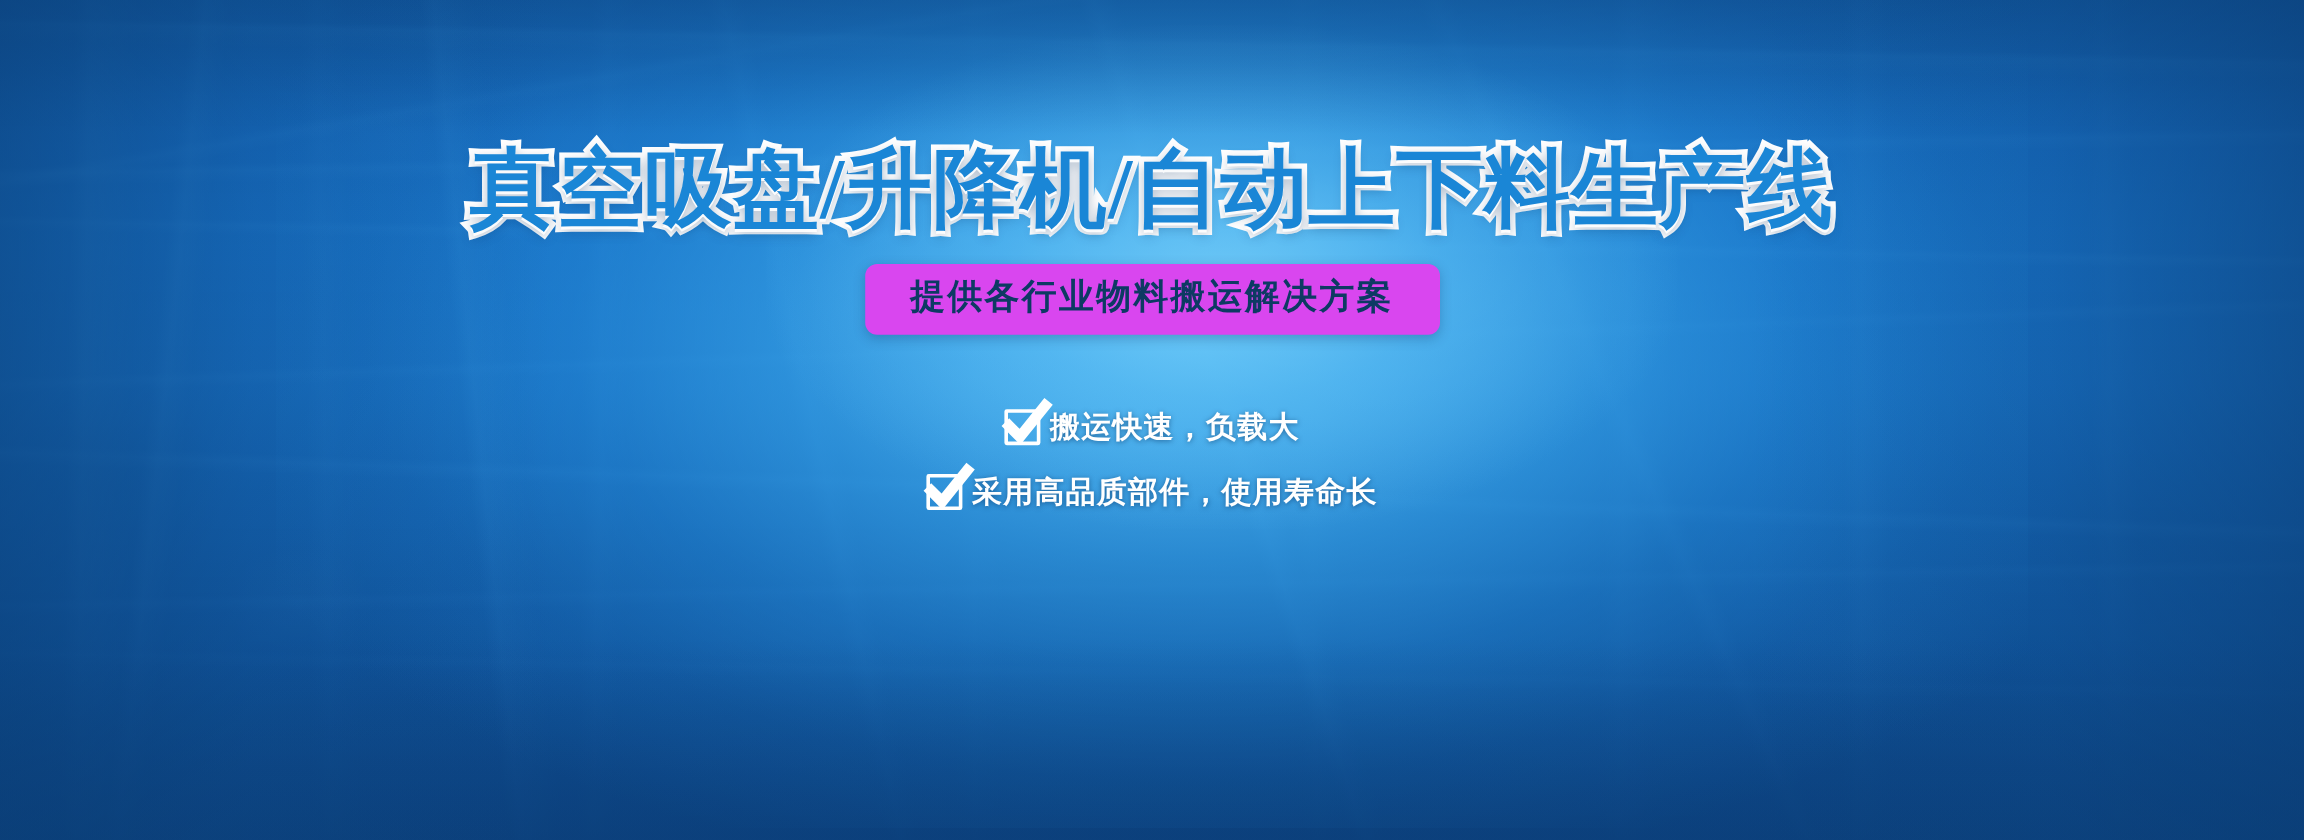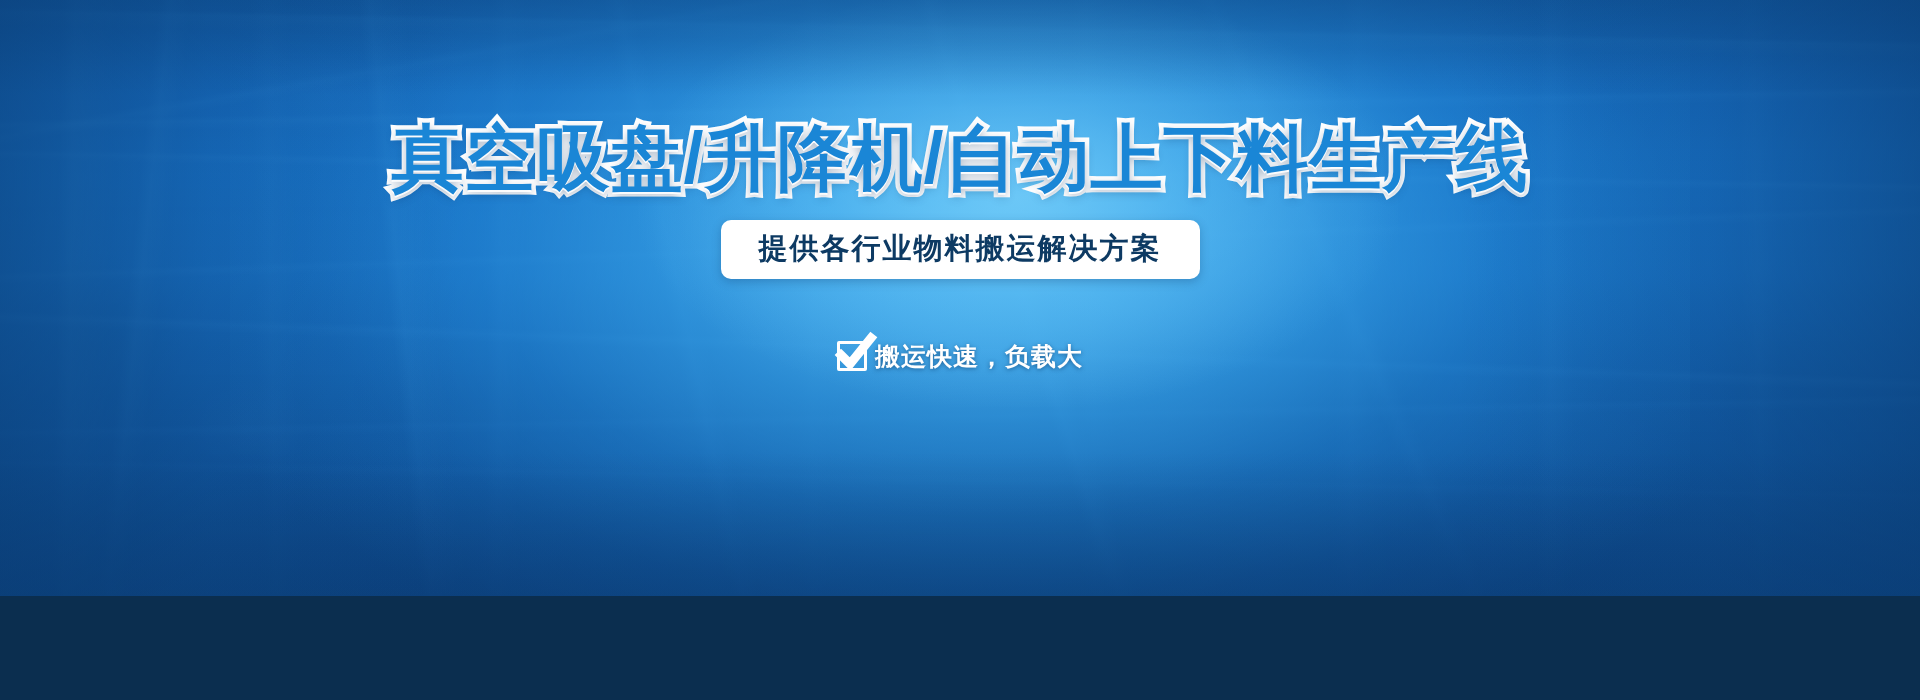--- a/index.html
+++ b/index.html
@@ -6,23 +6,23 @@
   html, body {
     margin: 0;
     padding: 0;
     background: #0b2e4f;
   }
   * { box-sizing: border-box; }
 
   .banner {
     position: relative;
     width: 1920px;
-    height: 596px;
+    height: 700px;
     overflow: hidden;
-    font-family: Liberation Sans, sans-serif;
+    font-family: Liberation Serif, serif;
     background: #1168bd;
   }
 
   
   .photo-layer {
     position: absolute;
     inset: 0;
     overflow: hidden;
   }
 
@@ -205,21 +205,21 @@
       0 4px 10px rgba(8,48,96,.35);
   }
 
   
   .badge-row {
     margin-top: 26px;
     display: flex;
     justify-content: center;
   }
   .badge {
-    background: #ffffff;
+    background: #d946ef;
     color: #0d3a63;
     font-size: 29px;
     font-weight: bold;
     letter-spacing: 2px;
     line-height: 1;
     padding: 14px 38px 16px;
     border-radius: 10px;
     white-space: nowrap;
     box-shadow: 0 3px 10px rgba(10,52,100,.28);
   }
@@ -294,17 +294,25 @@
 
       <div class="feature">
         <span class="check-box">
           <svg viewBox="0 0 40 40" aria-hidden="true">
             <path d="M6 20 L15 29 L36 3" fill="none" stroke="#ffffff" stroke-width="9" stroke-linecap="square" stroke-linejoin="miter"></path>
           </svg>
         </span>
         <span class="feature-text">搬运快速，负载大</span>
       </div>
 
+      <div class="feature">
+        <span class="check-box">
+          <svg viewBox="0 0 40 40" aria-hidden="true">
+            <path d="M6 20 L15 29 L36 3" fill="none" stroke="#ffffff" stroke-width="9" stroke-linecap="square" stroke-linejoin="miter"></path>
+          </svg>
+        </span>
+        <span class="feature-text">采用高品质部件，使用寿命长</span>
+      </div>
 
 
     </div>
   </div>
 </div>
 
 </body></html>

